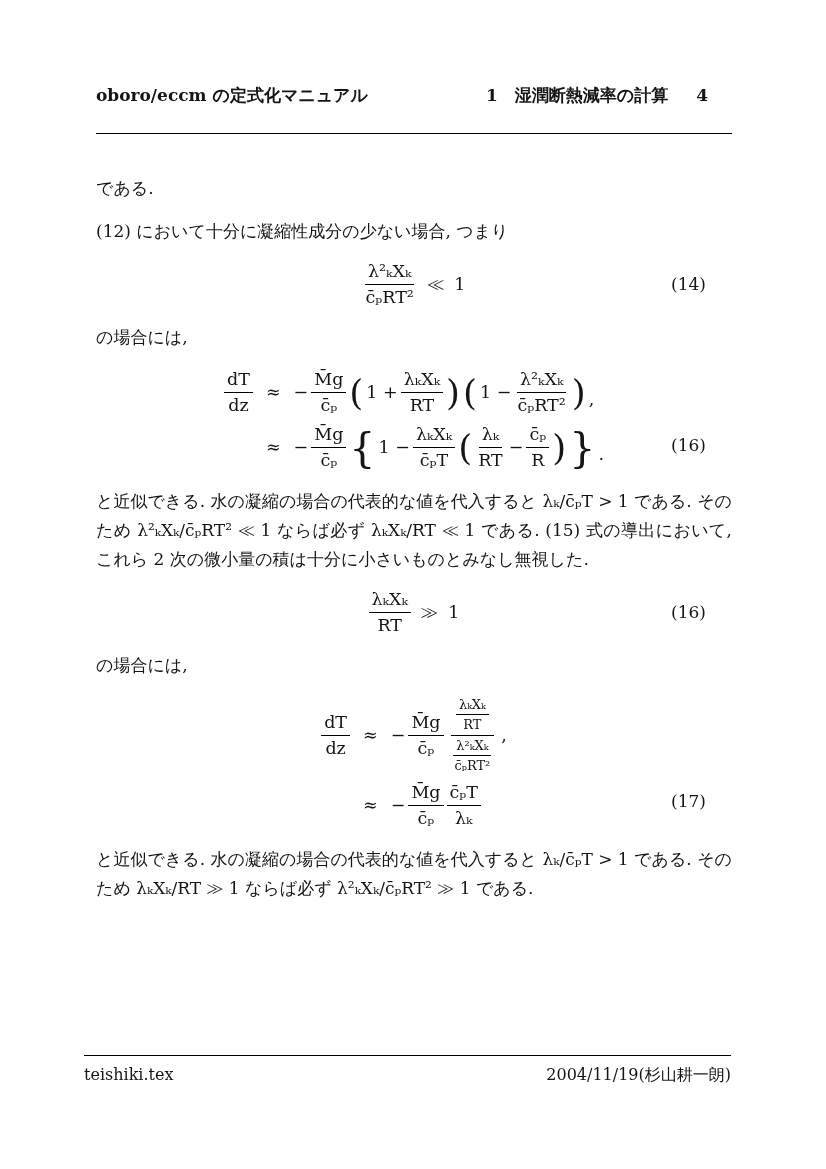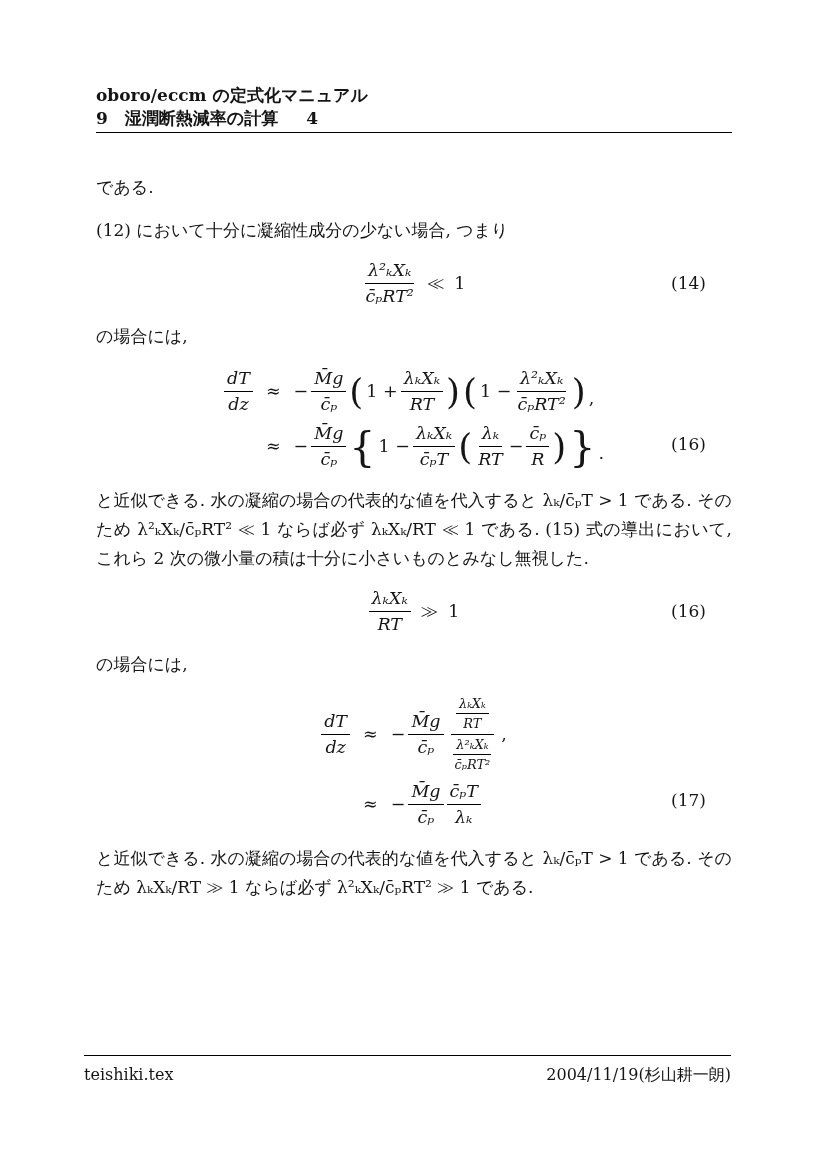--- a/index.html
+++ b/index.html
@@ -7,22 +7,22 @@
   .page {
     position:relative; width:826px; height:1169px; background:#fff;
     color:#151515; overflow:hidden;
     font-family:"DejaVu Serif","Liberation Serif",serif;
   }
   .content { position:absolute; left:96px; top:84px; width:636px; }
 
   
   .hdr {
     display:flex; justify-content:space-between; align-items:baseline;
-    border-bottom:1.4px solid #000; padding-bottom:2px;
-    font-size:17px; font-weight:bold;flex-direction:column;
+    border-bottom:1.4px solid #000; padding-bottom:26px;
+    font-size:17px; font-weight:bold;
   }
   .hdr-right { display:flex; align-items:baseline; gap:28px; padding-right:24px; }
 
   
   .para { font-size:17px; line-height:1.68; text-align:justify; }
   .mt-first { margin-top:40px; }
   .mt-para  { margin-top:14px; }
 
   
   .eqrow {
@@ -30,21 +30,21 @@
     font-size:17.5px; margin:16px 0;
   }
   .eqblock { position:relative; margin:17px 0; font-size:17.5px; }
   .align {
     display:grid; grid-template-columns:auto auto auto;
     justify-content:center; row-gap:9px; align-items:center;
   }
   .mcell { display:flex; align-items:center; gap:3px; }
   .lhs { justify-content:flex-end; }
   .rel { padding:0 13px; }
-  .it { font-style:italic; }
+  .it { }
   .rm { font-style:normal; }
   .op { margin:0 10px; }
   .frac {
     display:inline-flex; flex-direction:column; align-items:center;
     text-align:center; vertical-align:middle; line-height:1.18;
   }
   .frac > .num { display:block; padding:0 3px 2px; border-bottom:1.3px solid #000; }
   .frac > .den { display:block; padding:2px 3px 0; }
   .frac .frac > .num { border-bottom-width:1px; }
   .sm { font-size:74%; }
@@ -66,21 +66,21 @@
 </style>
 </head>
 <body>
 
 <div class="page">
   <div class="content">
 
     <div class="hdr">
       <span>oboro/eccm の定式化マニュアル</span>
       <span class="hdr-right">
-        <span>9　湿潤断熱減率の計算</span>
+        <span>1　湿潤断熱減率の計算</span>
         <span>4</span>
       </span>
     </div>
 
     <p class="para mt-first">である.</p>
 
     <p class="para mt-para">(12) において十分に凝縮性成分の少ない場合, つまり</p>
 
     <div class="eqrow">
       <span class="frac it">

